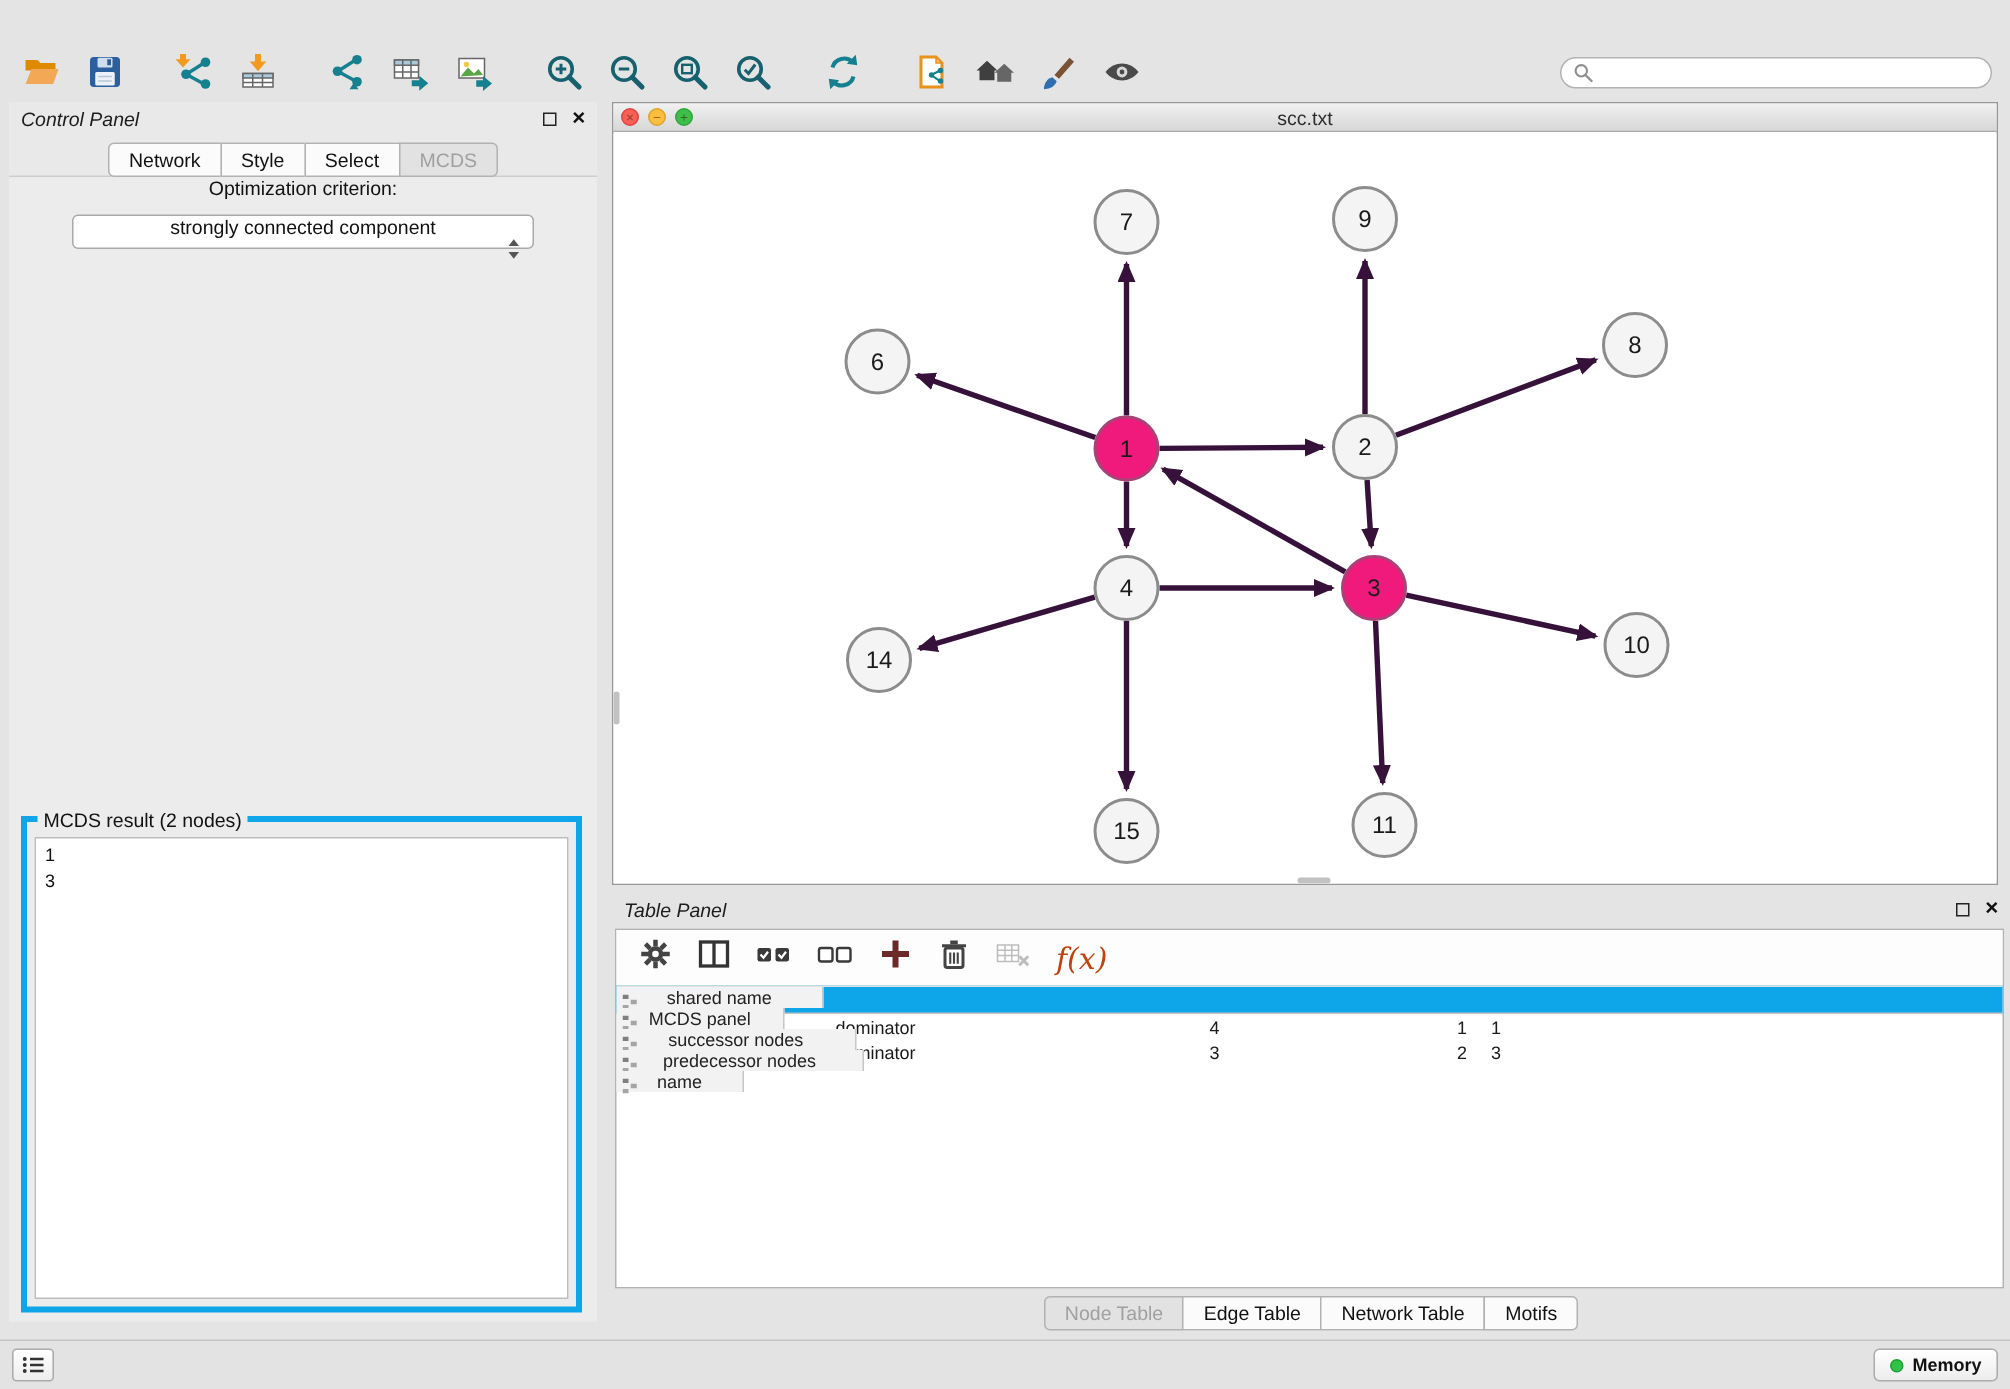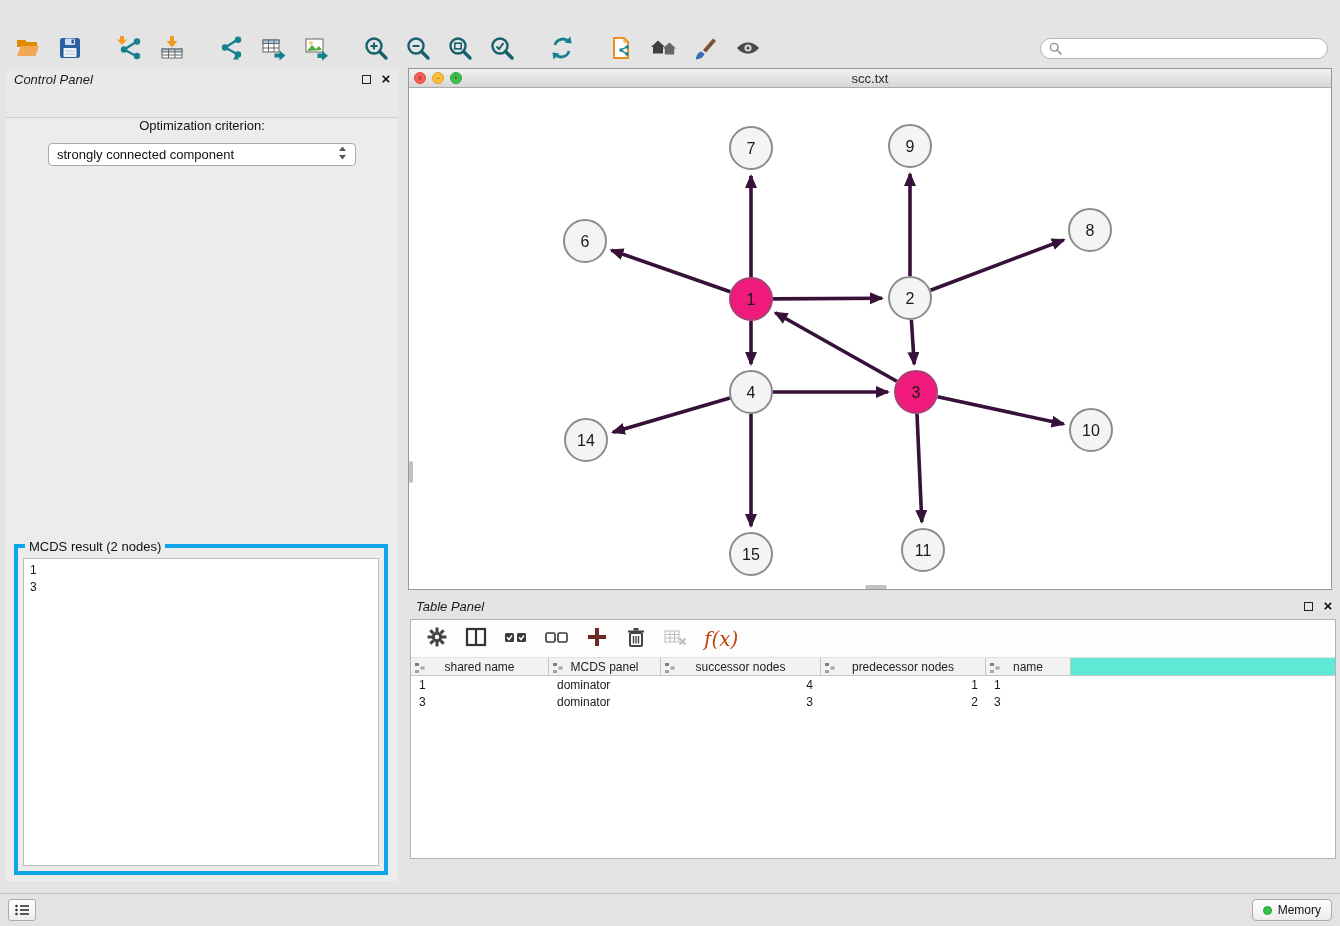--- a/index.html
+++ b/index.html
@@ -31,21 +31,21 @@
   
   .control-panel { position:absolute; left:6px; top:68px; width:392px; height:813px; background:#e9e9e9; }
   .cp-tabs { display:flex; justify-content:center; margin-top:5px; position:relative; z-index:2; }
   .seg-tab { padding:3px 13px; font-size:13px; background:#fbfbfb; border:1px solid #b2b2b2; margin-left:-1px; color:#111; white-space:nowrap; }
   .seg-tab:first-child { border-top-left-radius:4px; border-bottom-left-radius:4px; margin-left:0; }
   .seg-tab:last-child { border-top-right-radius:4px; border-bottom-right-radius:4px; }
   .seg-tab.active { background:#e2e2e2; color:#a0a0a0; }
   .cp-body { position:absolute; top:49px; left:0; right:0; bottom:0; background:#ececec; border-top:1px solid #cdcdcd; }
   .opt-label { text-align:center; font-size:13px; color:#111; }
   .dropdown { margin:10px auto 0; width:308px; height:23px; background:#fff; border:1px solid #a9a9a9;
-    border-radius:4px; display:flex; align-items:center; padding:0 8px; font-size:13px; color:#111; }
+    border-radius:4px; display:flex; align-items:center; padding:0 8px; font-size:13px; color:#111;flex-direction:column; }
   .dd-stepper { margin-left:auto; }
   .btn-row { display:flex; justify-content:center; gap:14px; margin-top:12px; }
   .pbtn { height:23px; padding:0 13px; font-size:13px; color:#111; background:linear-gradient(#ffffff,#f0f0f0);
     border:1px solid #a6a6a6; border-radius:4px; font-family:"Liberation Sans",sans-serif; }
   .result-box { position:absolute; left:8px; right:10px; top:426px; bottom:6px; border:4px solid #0ea5e9; }
   .result-legend { position:absolute; top:-9px; left:7px; background:#ececec; padding:0 4px; font-size:13px; color:#111; }
   .result-inner { position:absolute; left:5px; right:5px; top:10px; bottom:5px; background:#fff;
     border:1px solid #bdbdbd; font-size:12px; color:#111; padding:3px 6px; line-height:17px; overflow:hidden; }
 
   
@@ -61,36 +61,36 @@
   .tl.green { background:#3ebf4a; border:1px solid #2fa63a; }
   .net-canvas { position:absolute; top:20px; left:0; right:0; bottom:0; background:#fff; overflow:hidden; }
   .vscroll-thumb { position:absolute; left:0; top:372px; width:4px; height:22px; background:#c2c2c2; border-radius:2px; }
   .hscroll-thumb { position:absolute; bottom:0; left:456px; width:22px; height:4px; background:#c2c2c2; border-radius:2px; }
 
   
   .table-panel { position:absolute; left:408px; top:595px; right:0; height:295px; }
   .table-box { position:absolute; top:24px; left:2px; right:4px; height:240px; background:#fff; border:1px solid #b3b3b3; }
   .table-toolbar { height:37px; display:flex; align-items:center; gap:15px; padding:0 14px; background:#fdfdfd; }
   .fx-label { font-family:"DejaVu Serif", serif; font-style:italic; font-size:20px; color:#c2410c; }
-  .table-header { display:flex; height:19px; background:#5eead4; border-bottom:1px solid #c6c6c6; border-top:1px solid #e2e2e2; }
+  .table-header { display:flex; height:19px; background:#0ea5e9; border-bottom:1px solid #c6c6c6; border-top:1px solid #e2e2e2;flex-direction:column; }
   .th { position:relative; display:flex; align-items:center; justify-content:center; font-size:12px; color:#222;
     border-right:1px solid #c6c6c6; background:#f2f2f2; }
   .th-icon { position:absolute; left:4px; top:4px; }
   .tr { display:flex; height:17px; align-items:center; }
   .td { font-size:12px; color:#1a1a1a; padding:0 8px; overflow:hidden; white-space:nowrap; }
   .table-tabs-bar { position:absolute; bottom:2px; left:0; right:0; height:26px; display:flex; justify-content:center; align-items:center; }
 
   
   .statusbar { position:absolute; left:0; right:0; bottom:0; height:33px; background:#e3e3e3;
     border-top:1px solid #c4c4c4; display:flex; align-items:center; padding:0 8px; }
   .list-btn { width:28px; height:22px; border:1px solid #ababab; border-radius:3px;
     background:linear-gradient(#ffffff,#ededed); display:flex; align-items:center; justify-content:center; }
   .memory-btn { margin-left:auto; height:22px; border:1px solid #ababab; border-radius:4px;
     background:linear-gradient(#ffffff,#ececec); display:flex; align-items:center; gap:6px; padding:0 10px;
-    font-size:12px; color:#111; font-family:"Liberation Sans",sans-serif; }
+    font-size:12px; color:#111; font-family:"Liberation Sans",sans-serif;font-weight:bold; }
   .green-dot { width:9px; height:9px; border-radius:50%; background:#2fc447; border:1px solid #22a035; }
 </style>
 </head>
 <body>
 
 <div class="app">
 
 
   <div class="toolbar">
     <span class="tb-icon">
@@ -238,20 +238,26 @@
     </div>
   </div>
 
   <div class="control-panel">
     <div class="panel-header">
       <span>Control Panel</span>
       <span class="ph-spacer"></span>
       <span class="float-ic"></span>
       <span class="close-ic">×</span>
     </div>
+    <div class="cp-tabs" id="cp-tabs">
+        <div class="seg-tab">Network</div>
+        <div class="seg-tab">Style</div>
+        <div class="seg-tab">Select</div>
+        <div class="seg-tab active">MCDS</div>
+      </div>
     <div class="cp-body">
       <div class="opt-label">Optimization criterion:</div>
       <div class="dropdown">
         <span>strongly connected component</span>
         <span class="dd-stepper">
           <svg width="9" height="14" viewBox="0 0 9 14">
             <path d="M4.5 0.5 L8 5 H1z" fill="#555"></path>
             <path d="M4.5 13.5 L8 9 H1z" fill="#555"></path>
           </svg>
         </span>
@@ -471,20 +477,28 @@
           </div>
           <div class="tr">
             <div class="td" style="width: 138px; text-align: left;">3</div>
             <div class="td" style="width: 112px; text-align: left;">dominator</div>
             <div class="td" style="width: 160px; text-align: right;">3</div>
             <div class="td" style="width: 165px; text-align: right;">2</div>
             <div class="td" style="width: 85px; text-align: left;">3</div>
           </div>
         </div>
     </div>
+    <div class="table-tabs-bar">
+      <div style="display:flex;" id="table-tabs">
+          <div class="seg-tab active">Node Table</div>
+          <div class="seg-tab">Edge Table</div>
+          <div class="seg-tab">Network Table</div>
+          <div class="seg-tab">Motifs</div>
+        </div>
+    </div>
   </div>
 
   <div class="statusbar">
     <span class="list-btn">
       <svg width="16" height="14" viewBox="0 0 16 14">
         <circle cx="2.5" cy="3" r="1.3" fill="#333"></circle>
         <circle cx="2.5" cy="7" r="1.3" fill="#333"></circle>
         <circle cx="2.5" cy="11" r="1.3" fill="#333"></circle>
         <line x1="6" y1="3" x2="15" y2="3" stroke="#333" stroke-width="1.6"></line>
         <line x1="6" y1="7" x2="15" y2="7" stroke="#333" stroke-width="1.6"></line>

